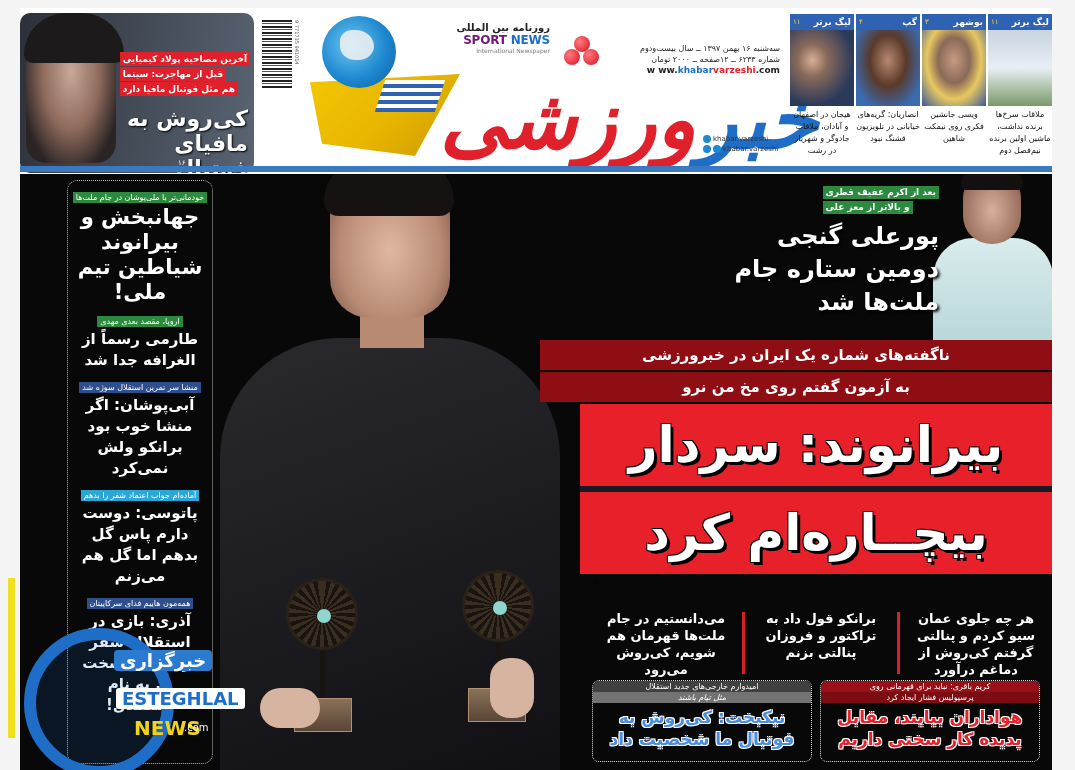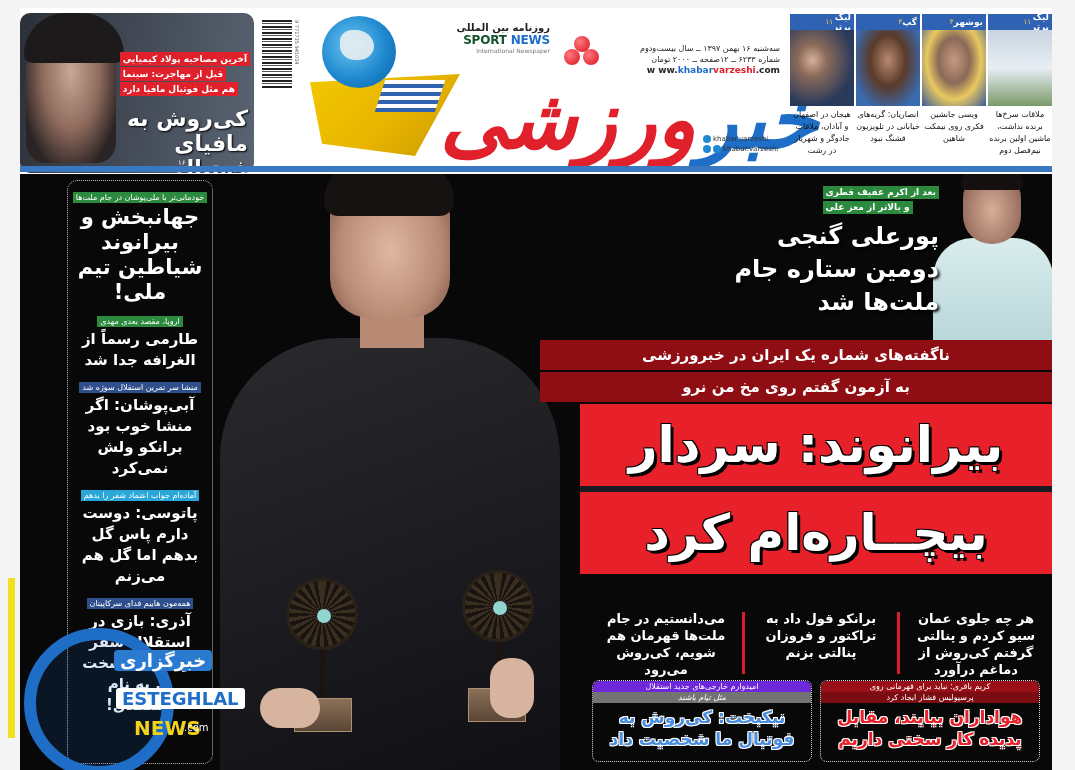--- a/index.html
+++ b/index.html
@@ -25,34 +25,34 @@
   .logo-band { position: absolute; left: 290px; top: 66px; width: 150px; height: 82px; background: linear-gradient(135deg,#f2c800 0%,#e8b400 55%,#c89a00 100%); clip-path: polygon(0 10%,100% 0,70% 100%,8% 85%); }
   .logo-flag { position: absolute; left: 360px; top: 72px; width: 60px; height: 32px; background: repeating-linear-gradient(0deg,#2f62b3 0 4px,#fff 4px 8px); transform: skewX(-18deg); }
   .wordmark { position: absolute; left: 420px; top: 62px; height: 92px; display: flex; align-items: flex-end; gap: 2px; direction: rtl; }
   .wordmark .blue { color: #1e6ec8; font-size: 82px; font-weight: bold; line-height: 84px; font-style: italic; }
   .wordmark .red { color: #e0202a; font-size: 82px; font-weight: bold; line-height: 84px; font-style: italic; }
   .dots3 { position: absolute; left: 544px; top: 28px; width: 36px; height: 30px; }
   .dots3 i { position: absolute; width: 16px; height: 16px; border-radius: 50%; background: radial-gradient(circle at 35% 35%,#ff7a80,#d8101c); }
   .sportnews { position: absolute; left: 420px; top: 14px; text-align: right; width: 110px; }
   .sportnews .fa { font-size: 10px; font-weight: bold; color: #222; direction: rtl; }
   .sportnews .en { font-size: 12px; font-weight: bold; color: #1e6ec8; letter-spacing: -.2px; }
-  .sportnews .en b { color: #14532d; }
+  .sportnews .en b { color: #701a75; }
   .sportnews .sub { font-size: 6px; color: #777; }
   .issue { position: absolute; left: 600px; top: 10px; width: 160px; text-align: right; font-size: 8px; color: #222; line-height: 11px; }
   .issue .web { font-size: 9px; font-weight: bold; direction: ltr; text-align: right; }
   .issue .web .k { color: #1e6ec8; }
   .issue .web .v { color: #e0202a; }
   .social { position: absolute; left: 683px; top: 126px; font-size: 7px; color: #333; line-height: 10px; direction: ltr; }
   .social i { display: inline-block; width: 8px; height: 8px; border-radius: 50%; background: #1e88d0; vertical-align: middle; margin-right: 2px; }
 
   .teasers { position: absolute; left: 766px; top: 6px; width: 266px; height: 150px; display: flex; gap: 2px; direction: rtl; }
   .teaser { width: 64px; display: flex; flex-direction: column; }
   .teaser .hd { background: #2f62b3; color: #fff; height: 16px; display: flex; justify-content: space-between; align-items: center; padding: 0 3px; }
   .teaser .hd .sec { font-size: 9px; font-weight: bold; }
-  .teaser .hd .pg { font-size: 7px; color: #ffd34a; margin-left: 40px; }
+  .teaser .hd .pg { font-size: 7px; color: #ffd34a; }
   .teaser .ph { height: 76px; }
   .teaser .cap { font-size: 8px; line-height: 12px; text-align: center; color: #111; padding-top: 3px; direction: rtl; }
 
   .divider { position: absolute; left: 0; top: 158px; width: 1032px; height: 6px; background: #3a78c0; }
 
   
   .main { position: absolute; left: 0; top: 166px; width: 1032px; height: 596px; background: #080808; overflow: hidden; }
 
   
   .side { position: absolute; left: 6px; top: 6px; width: 146px; height: 584px; border: 1px dotted #bbb; border-radius: 10px; padding: 4px 4px; text-align: center; direction: rtl; margin-left: 41px; }
@@ -103,21 +103,21 @@
   
   .quotes { position: absolute; left: 570px; top: 436px; width: 462px; height: 70px; display: flex; direction: rtl; }
   .quote { flex: 1; color: #fff; font-size: 13px; line-height: 17px; text-align: center; font-weight: bold; padding: 0 4px; }
   .qsep { width: 3px; background: #d81e28; margin: 2px 0 6px; }
 
   
   .box { position: absolute; top: 506px; width: 220px; height: 82px; border: 1px dotted #ddd; border-radius: 7px; overflow: hidden; direction: rtl; }
   .box .t1, .box .t2 { color: #fff; font-size: 8px; text-align: center; line-height: 11px; }
   .box .ttl { font-size: 17px; font-weight: bold; text-align: center; line-height: 22px; margin-top: 3px; }
   .box.blue { left: 572px; }
-  .box.blue .t1 { background: #6d28d9; }
+  .box.blue .t1 { background: #404040; }
   .box.blue .t2 { background: #737373; font-style: italic; }
   .box.blue .ttl { color: #4a8ee0; text-shadow: 1px 1px 0 #fff, -1px -1px 0 #fff, 1px -1px 0 #fff, -1px 1px 0 #fff; }
   .box.red { left: 800px; }
   .box.red .t1 { background: #9a1018; }
   .box.red .t2 { background: #7a0c12; }
   .box.red .ttl { color: #e8202a; text-shadow: 1px 1px 0 #fff, -1px -1px 0 #fff, 1px -1px 0 #fff, -1px 1px 0 #fff; }
 
   
   .wm { position: absolute; left: 4px; top: 620px; width: 180px; height: 150px; }
   .wm .ring { position: absolute; left: 0; top: 0; width: 150px; height: 150px; border-radius: 50%; border: 12px solid #1e6ec8; background: rgba(30,110,200,.15); }

